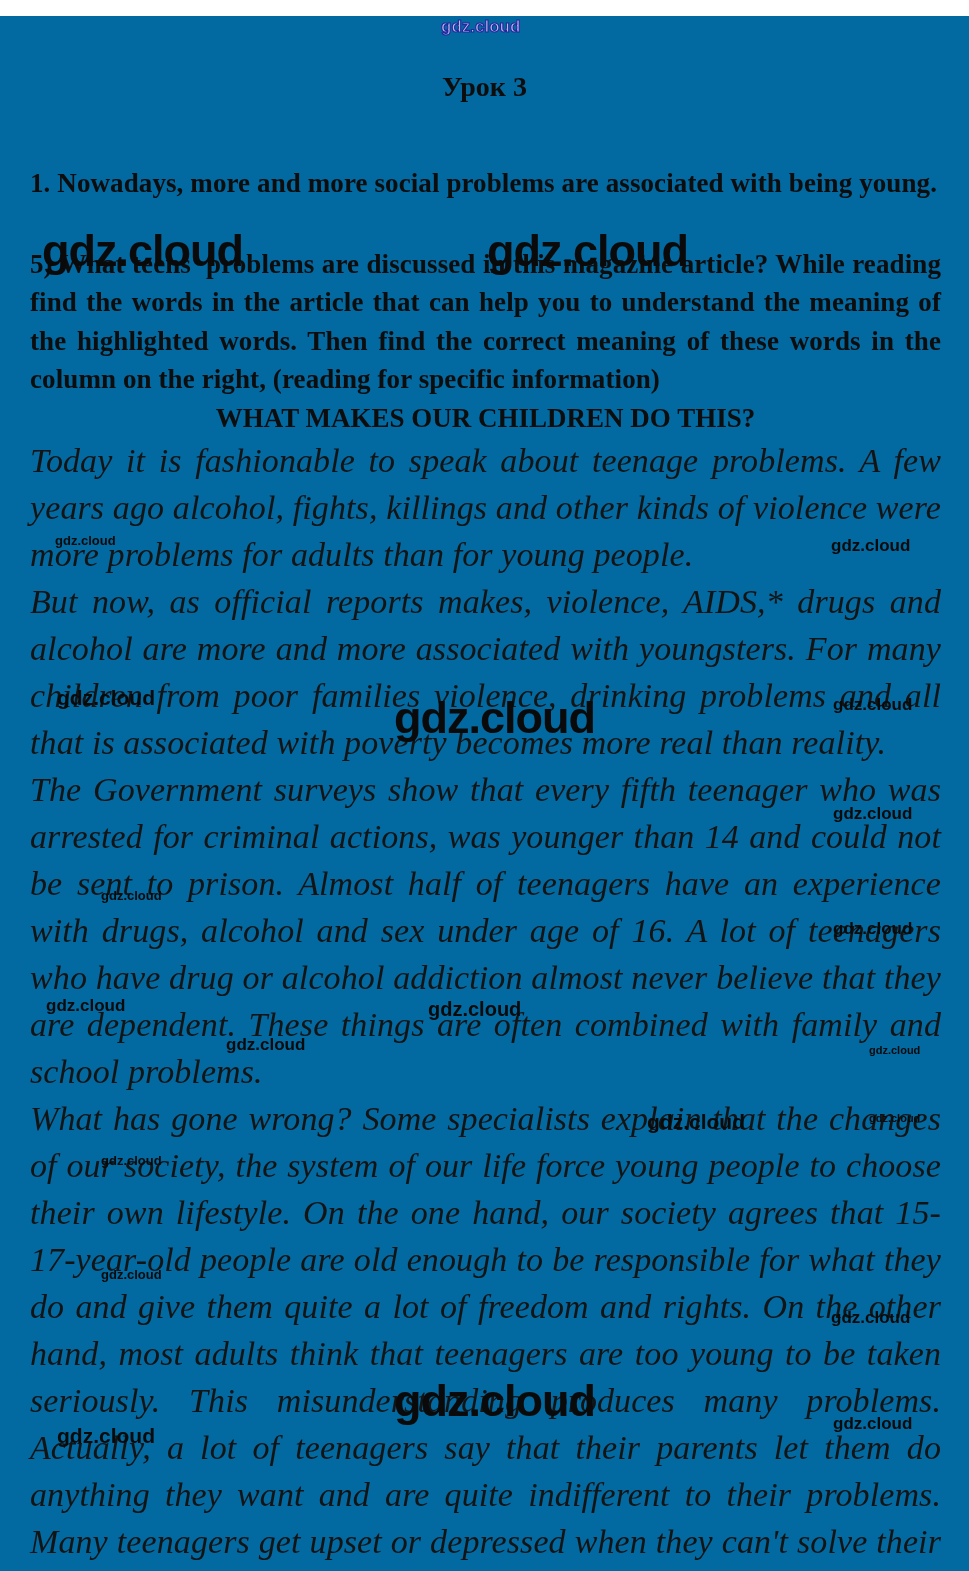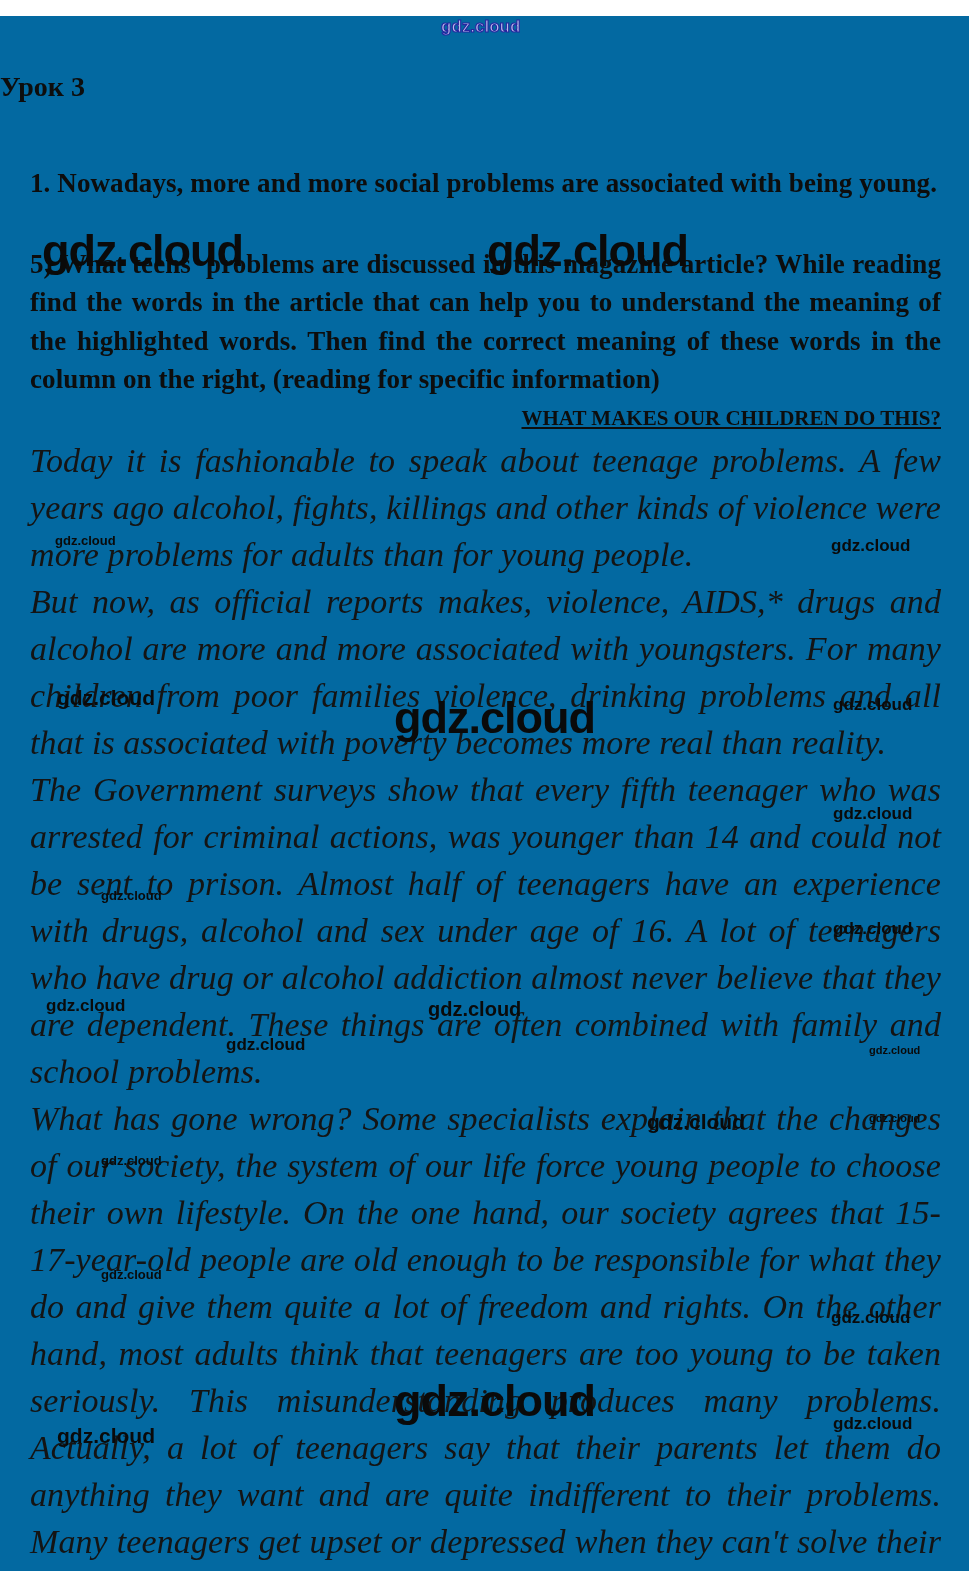--- a/index.html
+++ b/index.html
@@ -16,21 +16,21 @@
     font-family: "Liberation Serif", serif;
     color: #121212;
     margin-top: 16px;
   }
   .content {
     position: relative;
     z-index: 1;
   }
   .lesson-title {
     padding-top: 52px;
-    text-align: left;
+    text-align: center;
     font-weight: bold;
     font-size: 28px;
     line-height: 38px;
     color: #0d0d0d;
   }
   .para {
     margin: 0 28px 0 30px;
     text-align: justify;
     letter-spacing: 0.1px;
   }
@@ -42,25 +42,24 @@
   }
   .intro {
     margin-top: 58px;
   }
   .spacer-watermark-row {
     height: 42px;
   }
   .article-heading {
     margin: 0 28px 0 30px;
     font-weight: bold;
-    font-size: 21px;
+    font-size: 27px;
     line-height: 38.5px;
     color: #0d0d0d;
-    text-align: right;
-    text-decoration: underline;
+    text-align: center;
   }
   .body-para {
     font-size: 34px;
     line-height: 47px;
     color: #141414;
     font-style: italic;
   }
   .subtask2 {
     margin-top: 58px;
   }

